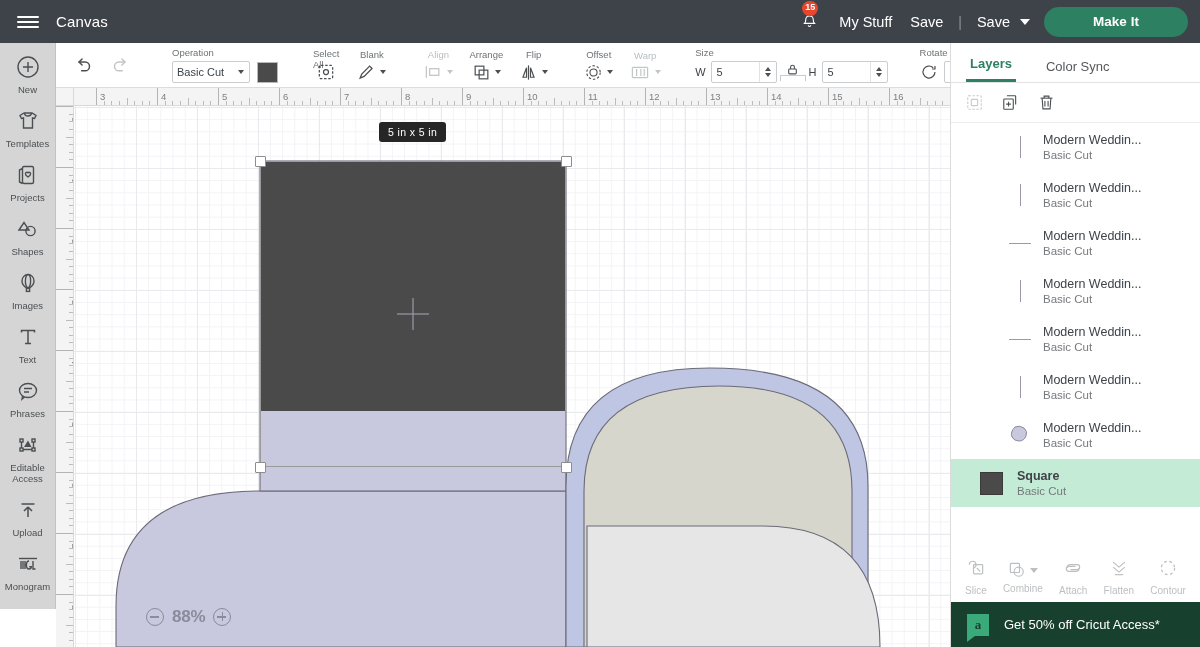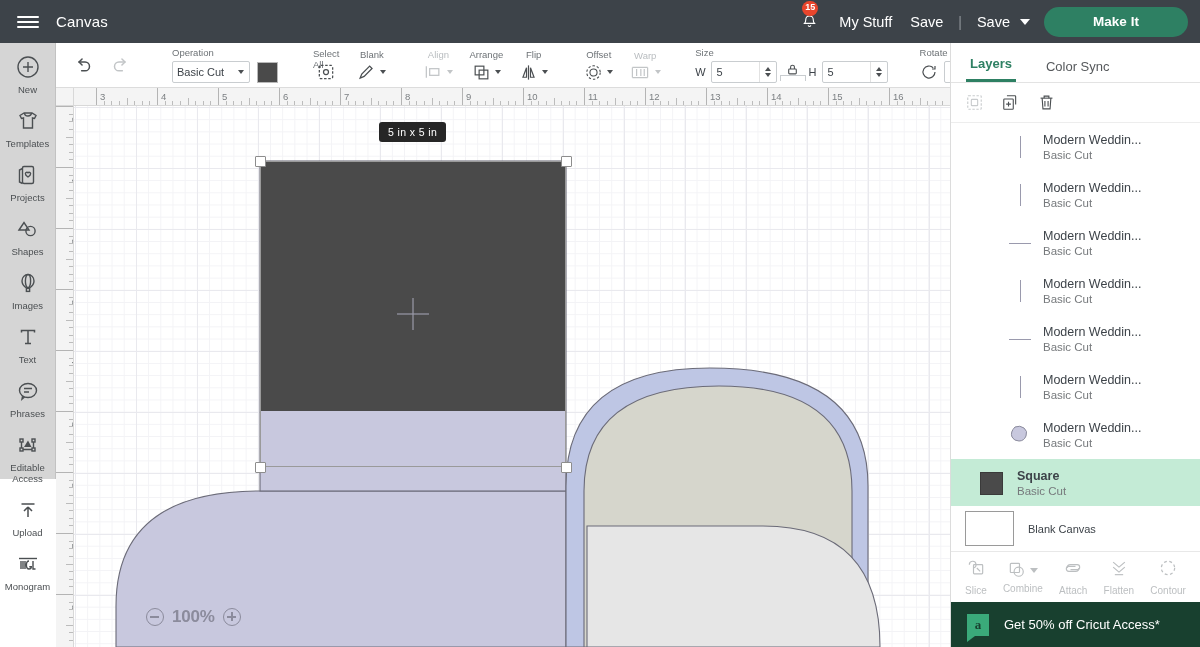--- a/index.html
+++ b/index.html
@@ -48,21 +48,21 @@
     border-top: 6px solid #fff; vertical-align: middle;
   }
   .makeit {
     background: #2e8063; color: #fff; font-size: 13.5px; font-weight: bold;
     border-radius: 17px; width: 144px; height: 30px; display: flex;
     align-items: center; justify-content: center; margin-left: 14px; cursor: pointer;
   }
 
   
   .leftrail {
-    position: absolute; top: 43px; left: 0; width: 56px; height: 436px;
+    position: absolute; top: 43px; left: 0; width: 56px; height: 566px;
     background: #d5d5d5; border-right: 1px solid #c2c2c2;
     display: flex; flex-direction: column; align-items: center;
     padding-top: 11px;
   }
   .rail-item {
     width: 56px; display: flex; flex-direction: column; align-items: center;
     margin-bottom: 13px; cursor: pointer; color: #4b4f52;
   }
   .rail-ico { height: 26px; display:flex; align-items:center; justify-content:center; }
   .rail-lbl { font-size: 9.5px; text-align: center; line-height: 11px; margin-top: 4px; color:#4b4f52; }
@@ -751,21 +751,21 @@
         <div class="rtick" style="top: 521.25px; left: 13px; height: 1px; width: 4px;"></div>
         <div class="rtick" style="top: 528.875px; left: 13px; height: 1px; width: 4px;"></div>
         <div class="rtick" style="top: 536.5px; left: 10px; height: 1px; width: 7px;"></div>
         <div class="rtick" style="top: 544.125px; left: 13px; height: 1px; width: 4px;"></div>
         <div class="rtick" style="top: 551.75px; left: 13px; height: 1px; width: 4px;"></div>
       </div>
     <div class="corner"></div>
 
     <div class="zoomctl">
       <div class="zcirc"></div>
-      <div class="zpct">100%</div>
+      <div class="zpct">88%</div>
       <div class="zcirc plus"></div>
     </div>
 
   </div>
 
   <div class="rightpanel">
 
     <div class="rp-tabs">
       <div class="rp-tab active">Layers</div>
       <div class="rp-tab">Color Sync</div>
@@ -875,24 +875,20 @@
             <div class="thumb-sq"></div>
           </div>
         <div class="lr-txt">
           <div class="lr-name b">Square</div>
           <div class="lr-sub">Basic Cut</div>
         </div>
       </div>
 
     </div>
 
-    <div class="blank-row">
-      <div class="blank-sw"></div>
-      <div class="blank-lbl">Blank Canvas</div>
-    </div>
 
     <div class="opsbar">
       <div class="opitem">
         <span>
           <svg width="20" height="20" viewBox="0 0 24 24" fill="none" stroke="currentColor" stroke-width="1.4">
               <path d="M4 8a4 4 0 1 1 5 3.8"></path>
               <rect x="9" y="8" width="11" height="11" rx="1"></rect>
               <path d="M13 12l4 4"></path>
             </svg>
         </span>

